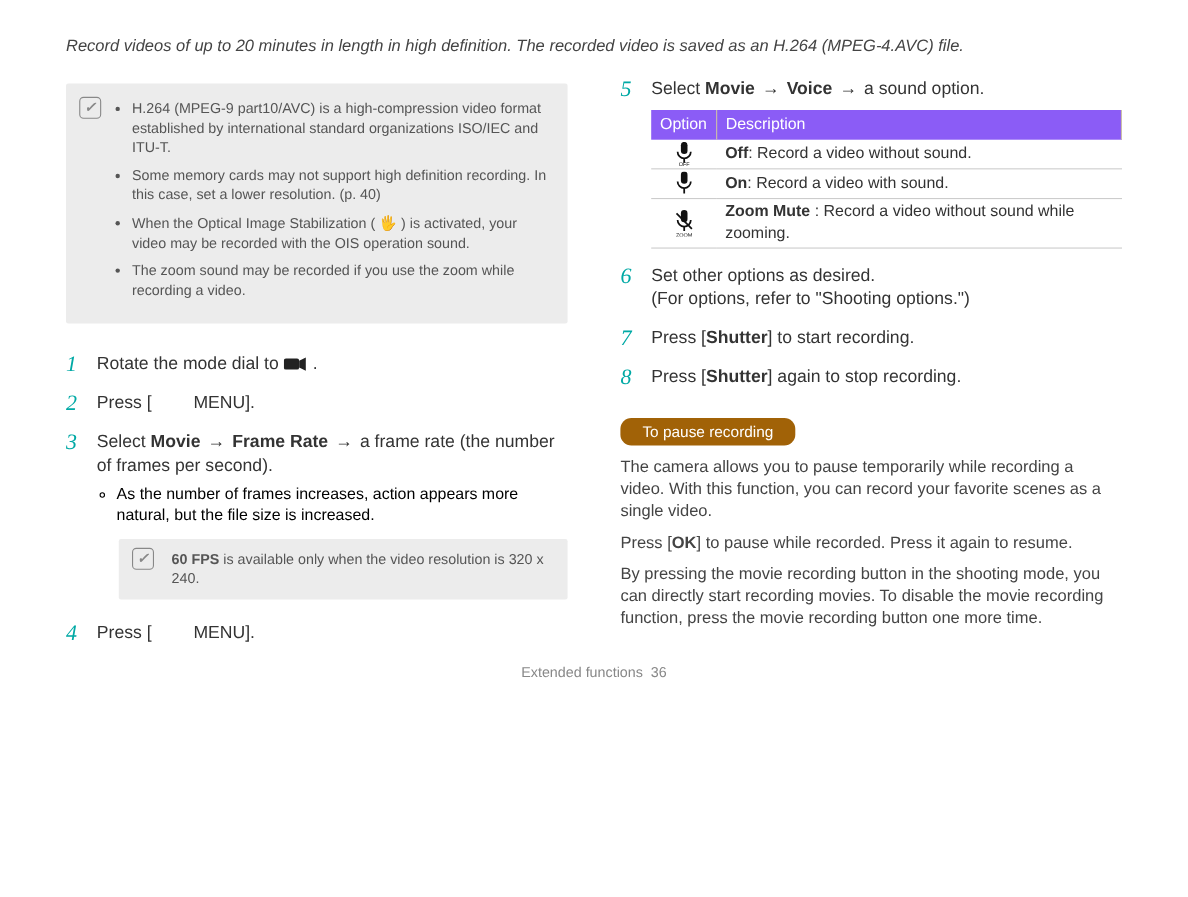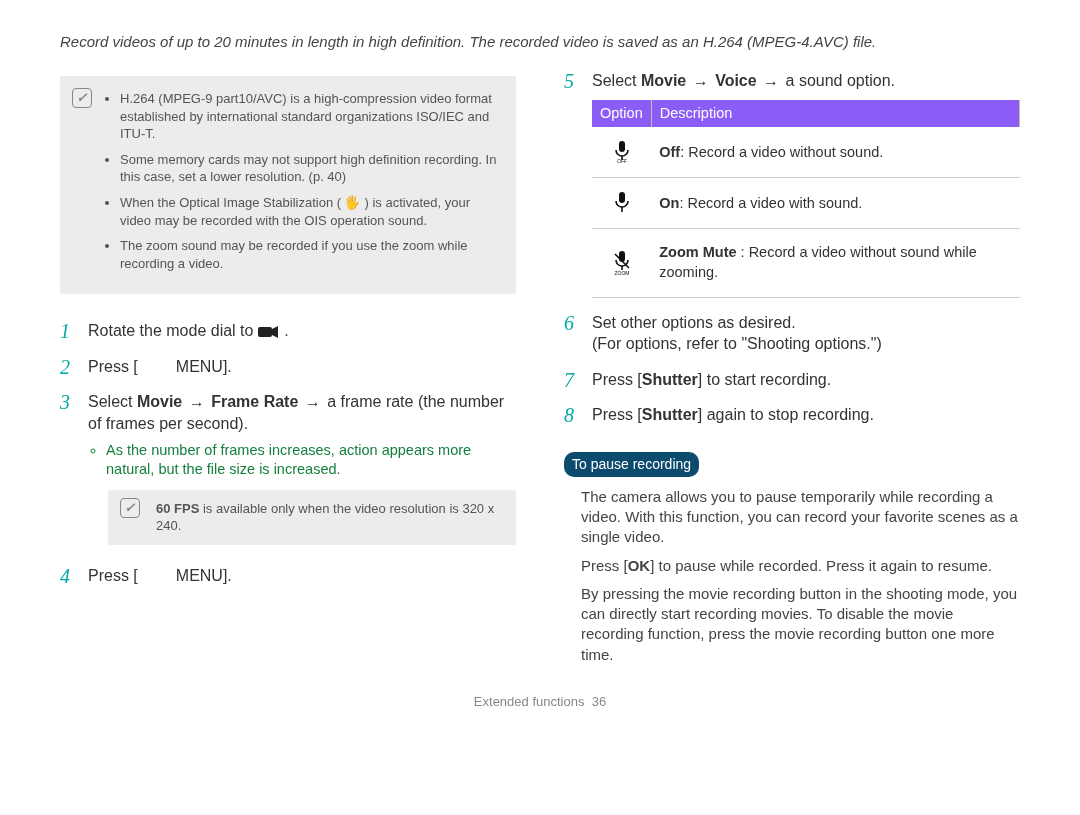--- a/index.html
+++ b/index.html
@@ -75,57 +75,57 @@
   }
   ol.steps > li.step::before {
     content: counter(step);
     position: absolute;
     left: 0; top: -2px;
     color: #00a9a5;
     font-size: 20px;
     font-style: italic;
     font-family: Georgia, serif;
   }
-  ol.steps ul { padding-left: 18px; font-size: 14.5px; color: #15803d; margin-top: 6px; }
+  ol.steps ul { padding-left: 18px; font-size: 14.5px; color: #000000; margin-top: 6px; }
 
   .bold { font-weight: bold; }
   .menu-key { font-family: Arial; font-weight: normal; padding-left: 38px; }
 
   .arrow { padding: 0 2px; }
 
   
   table.opts { border-collapse: collapse; width: 100%; margin: 8px 0 14px 0; font-size: 14.5px; }
   table.opts thead th {
     background: #8b5cf6;
     color: #fff;
     font-weight: normal;
     text-align: left;
     padding: 4px 8px;
     border-right: 1px solid #cbbfa8;
   }
   table.opts tbody td {
-    padding: 14px 8px;
+    padding: 2px 8px;
     border-bottom: 1px solid #ccc;
     vertical-align: middle;
   }
   table.opts tbody td.icell { width: 34px; text-align: center; }
 
   .pill-dark {
     display: inline-block;
-    background: #0c4a6e;
+    background: #a16207;
     color: #fff;
     border-radius: 10px;
-    padding: 3px 8px;
+    padding: 3px 20px;
     font-size: 14px;
     margin-top: 12px;
     margin-bottom: 6px;
   }
-  .body-p { font-size: 15px; color: #444; margin: 4px 0 8px 17px; }
-
-  .footer { text-align: center; font-size: 13px; color: #888; margin-top: 20px; }
+  .body-p { font-size: 15px; color: #444; margin: 4px 0 8px 0; }
+
+  .footer { text-align: center; font-size: 13px; color: #888; margin-top: 2px; }
 
   svg { vertical-align: middle; }
 </style>
 </head>
 <body>
 
 <div class="page">
 
   <div class="intro">Record videos of up to 20 minutes in length in high definition. The recorded video is saved as an H.264 (MPEG-4.AVC) file.</div>
 

